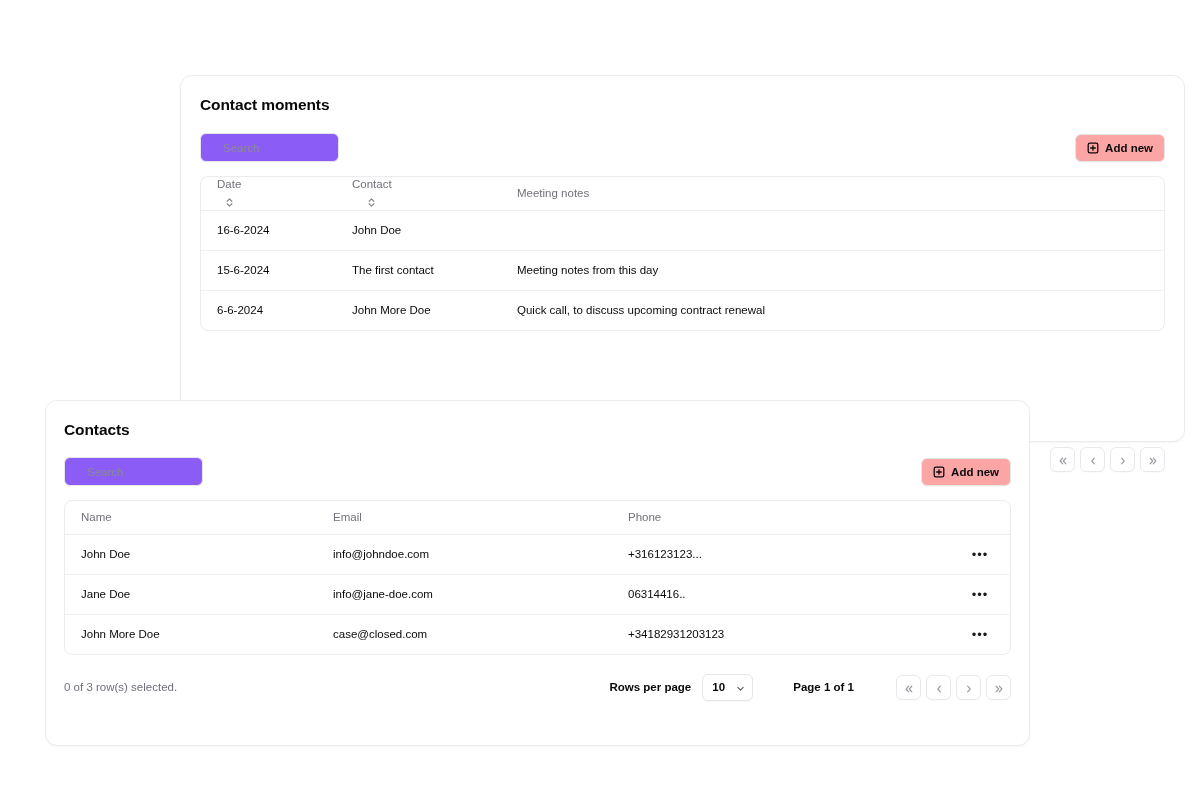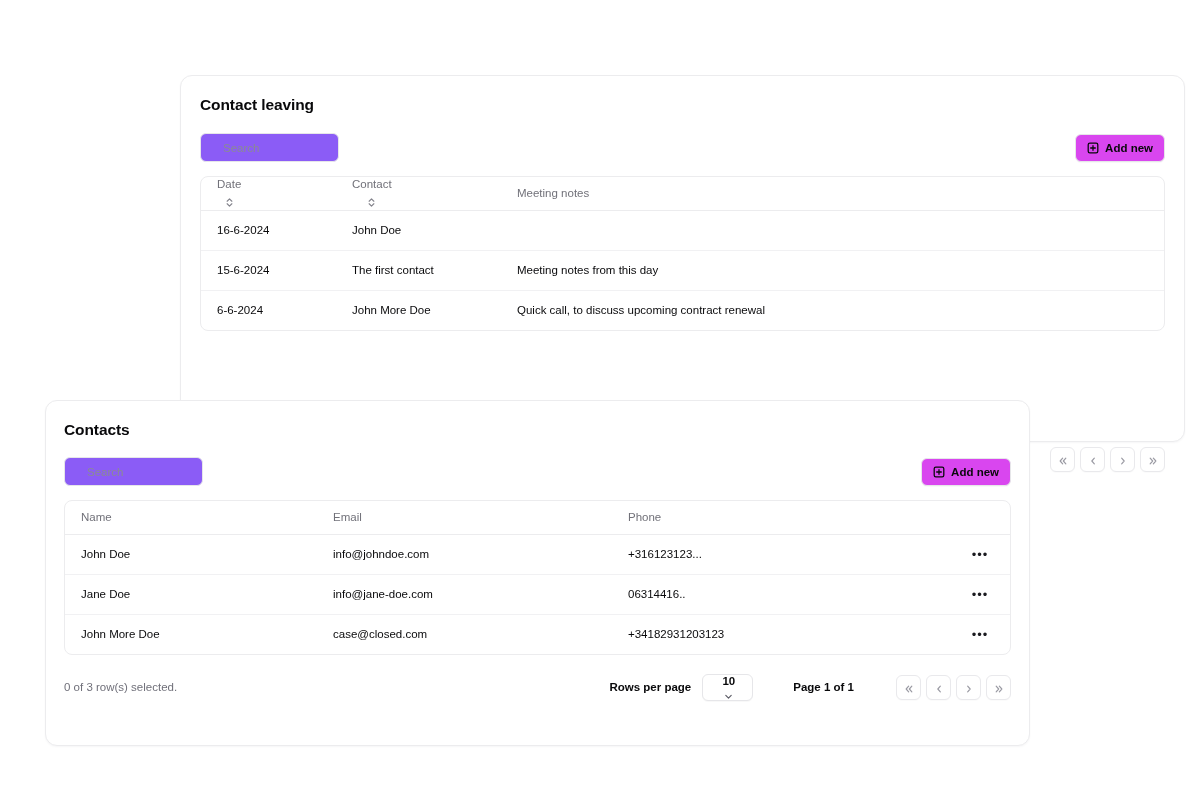--- a/index.html
+++ b/index.html
@@ -56,21 +56,21 @@
 
   .btn-add {
     margin-left: auto;
     display: inline-flex;
     align-items: center;
     gap: 6px;
     height: 28px;
     padding: 0 11px;
     border: 1px solid #e6e6e9;
     border-radius: 6px;
-    background: #d946ef;
+    background: #fca5a5;
     font-family: "Liberation Sans", sans-serif;
     font-size: 11.5px;
     font-weight: 700;
     color: #09090b;
     cursor: pointer;
     box-shadow: 0 1px 1px rgba(16,24,40,.03);
   }
   .icon-sq-plus { width: 12px; height: 12px; display: block; }
 
   
@@ -169,21 +169,20 @@
     background: #fff;
     display: inline-flex;
     align-items: center;
     justify-content: space-between;
     padding: 0 7px 0 9px;
     font-size: 11.5px;
     font-weight: 700;
     color: #09090b;
     cursor: pointer;
     box-shadow: 0 1px 1px rgba(16,24,40,.03);
-    flex-direction: column;
   }
   .chev-sm { width: 9px; height: 9px; display: block; color: #5c5c66; }
 
   .page-text { font-size: 11.5px; font-weight: 700; color: #09090b; }
   .card-moments .page-text { margin-left: 42px; }
   .card-contacts .page-text { margin-left: 40px; }
 
   .nav-group { display: flex; gap: 5px; }
   .card-moments .nav-group { margin-left: 44px; }
   .card-contacts .nav-group { margin-left: 42px; }
@@ -204,21 +203,21 @@
   }
   .nav-ic { width: 10px; height: 10px; display: block; }
 </style>
 </head>
 <body>
 
 <div class="stage">
 
   <section class="card card-moments">
 
-    <h2 class="card-title">Contact leaving</h2>
+    <h2 class="card-title">Contact moments</h2>
 
     <div class="toolbar">
       <input class="search-input" type="text" placeholder="Search" style="">
 
       <button class="btn-add">
         <span class="icon-sq-plus">
           <svg viewBox="0 0 16 16" width="12" height="12" fill="none" stroke="#09090b" stroke-width="1.7" stroke-linecap="round">
             <rect x="1.6" y="1.6" width="12.8" height="12.8" rx="2.2"></rect>
             <path d="M8 4.9v6.2M4.9 8h6.2"></path>
           </svg>

